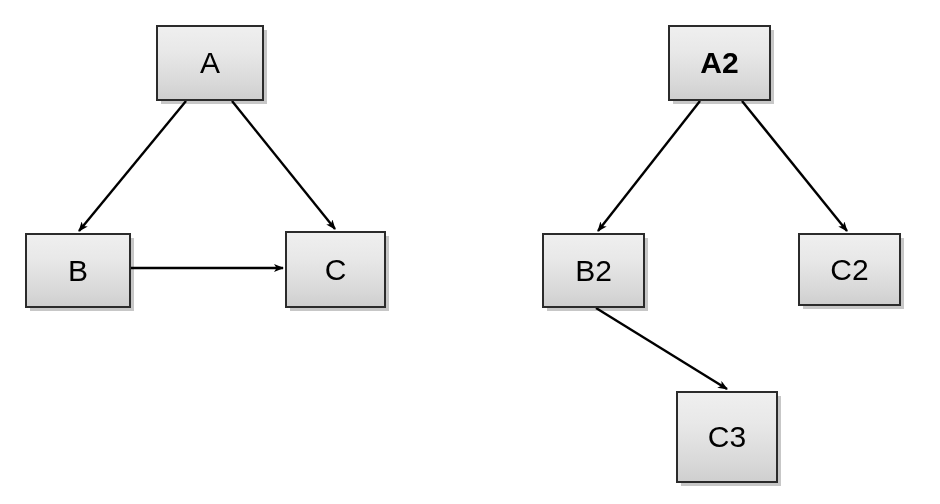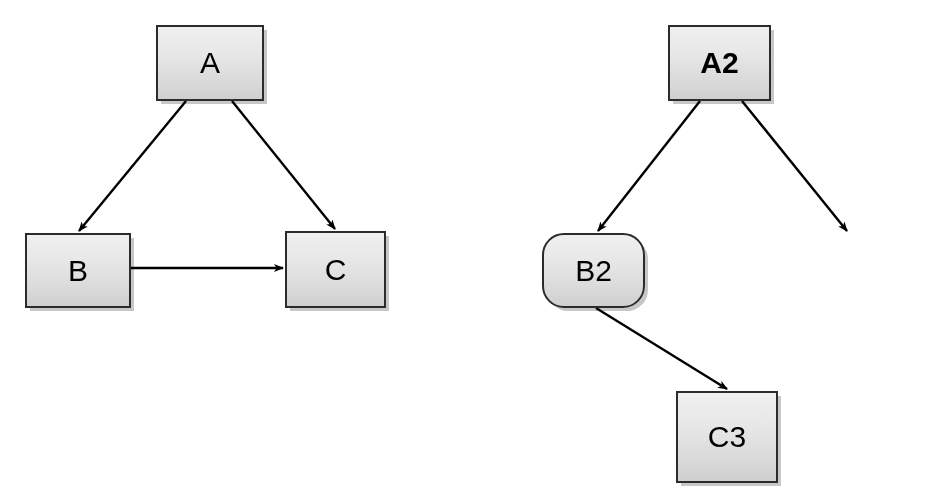--- a/index.html
+++ b/index.html
@@ -74,22 +74,25 @@
   </div>
 
   <div class="node" style="left:285px; top:231px; width:101px; height:77px;">
     <span class="node-label">C</span>
   </div>
 
   <div class="node" style="left:668px; top:25px; width:103px; height:76px;font-weight:bold;">
     <span class="node-label">A2</span>
   </div>
 
-  <div class="node" style="left:542px; top:233px; width:103px; height:75px;border-radius:22px;">
+  <div class="node" style="left:542px; top:233px; width:103px; height:75px;">
     <span class="node-label">B2</span>
   </div>
 
+  <div class="node" style="left:798px; top:233px; width:103px; height:73px;">
+    <span class="node-label">C2</span>
+  </div>
 
   <div class="node" style="left:676px; top:391px; width:102px; height:92px;">
     <span class="node-label">C3</span>
   </div>
 
 </div>
 
 </body></html>

